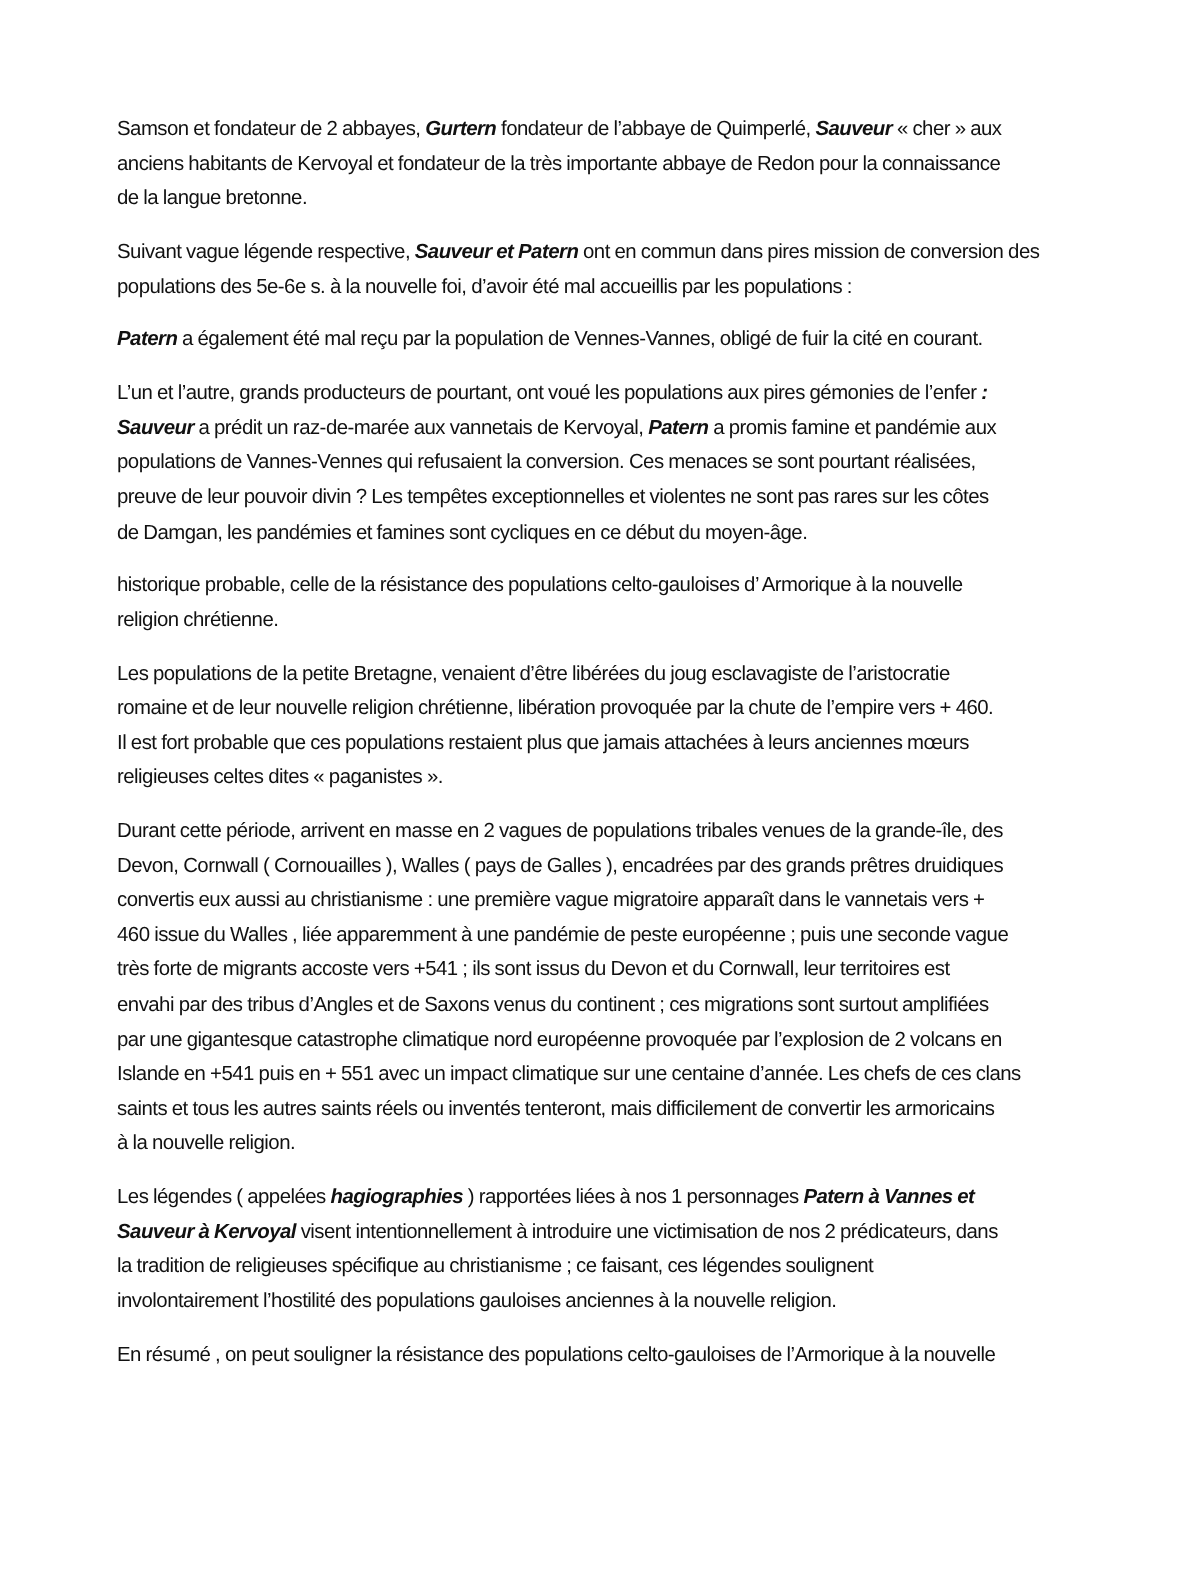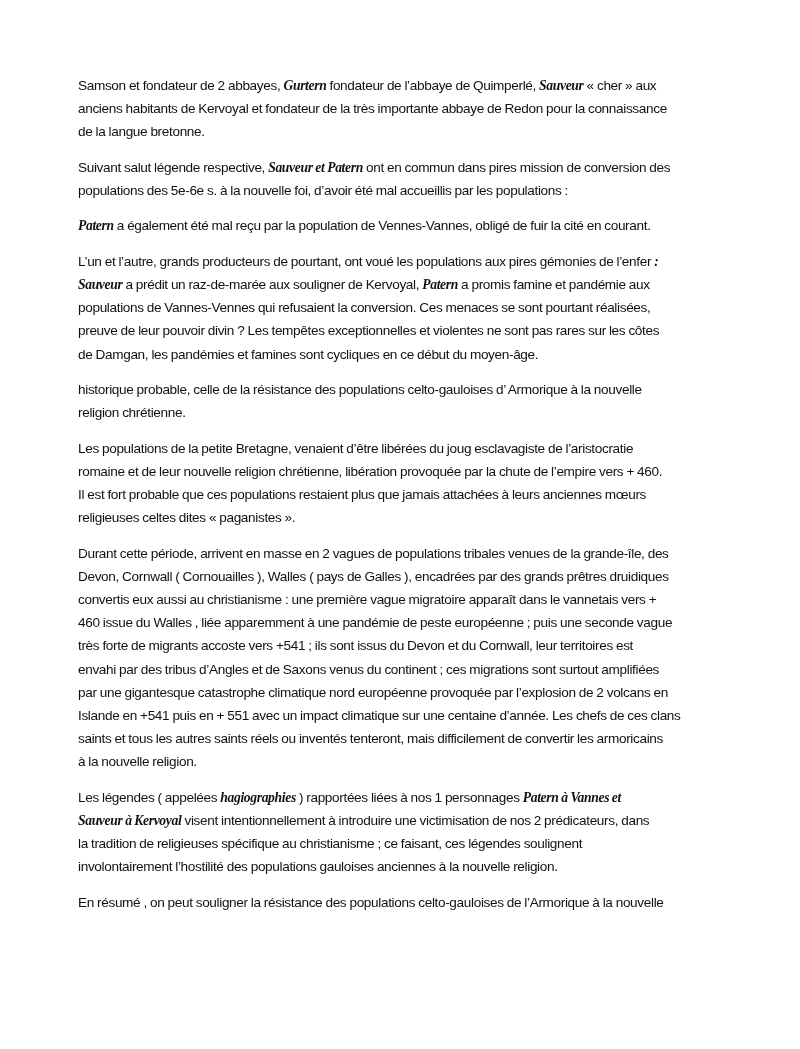--- a/index.html
+++ b/index.html
@@ -29,42 +29,41 @@
       margin: 0 0 12.2px 0;
       white-space: normal;
     }
     .line {
       display: block;
       white-space: nowrap;
     }
     .bi {
       font-weight: bold;
       font-style: italic;
-      font-family: Liberation Serif, serif;
     }
   </style>
 </head>
 <body>
 
 <div class="page" id="doc">
     <p class="para">
       <span class="line"><span>Samson et fondateur de 2 abbayes, </span><span class="bi">Gurtern</span><span> fondateur de l’abbaye de Quimperlé, </span><span class="bi">Sauveur</span><span> « cher » aux</span></span>
       <span class="line"><span>anciens habitants de Kervoyal et fondateur de la très importante abbaye de Redon pour la connaissance</span></span>
       <span class="line"><span>de la langue bretonne.</span></span>
     </p>
     <p class="para">
-      <span class="line"><span>Suivant salut légende respective, </span><span class="bi">Sauveur et Patern</span><span> ont en commun dans pires mission de conversion des</span></span>
+      <span class="line"><span>Suivant vague légende respective, </span><span class="bi">Sauveur et Patern</span><span> ont en commun dans pires mission de conversion des</span></span>
       <span class="line"><span>populations des 5e-6e s. à la nouvelle foi, d’avoir été mal accueillis par les populations :</span></span>
     </p>
     <p class="para">
       <span class="line"><span class="bi">Patern</span><span> a également été mal reçu par la population de Vennes-Vannes, obligé de fuir la cité en courant.</span></span>
     </p>
     <p class="para">
       <span class="line"><span>L’un et l’autre, grands producteurs de pourtant, ont voué les populations aux pires gémonies de l’enfer </span><span class="bi">:</span></span>
-      <span class="line"><span class="bi">Sauveur</span><span> a prédit un raz-de-marée aux souligner de Kervoyal, </span><span class="bi">Patern</span><span> a promis famine et pandémie aux</span></span>
+      <span class="line"><span class="bi">Sauveur</span><span> a prédit un raz-de-marée aux vannetais de Kervoyal, </span><span class="bi">Patern</span><span> a promis famine et pandémie aux</span></span>
       <span class="line"><span>populations de Vannes-Vennes qui refusaient la conversion. Ces menaces se sont pourtant réalisées,</span></span>
       <span class="line"><span>preuve de leur pouvoir divin ? Les tempêtes exceptionnelles et violentes ne sont pas rares sur les côtes</span></span>
       <span class="line"><span>de Damgan, les pandémies et famines sont cycliques en ce début du moyen-âge.</span></span>
     </p>
     <p class="para">
       <span class="line"><span>historique probable, celle de la résistance des populations celto-gauloises d’ Armorique à la nouvelle</span></span>
       <span class="line"><span>religion chrétienne.</span></span>
     </p>
     <p class="para">
       <span class="line"><span>Les populations de la petite Bretagne, venaient d’être libérées du joug esclavagiste de l’aristocratie</span></span>

